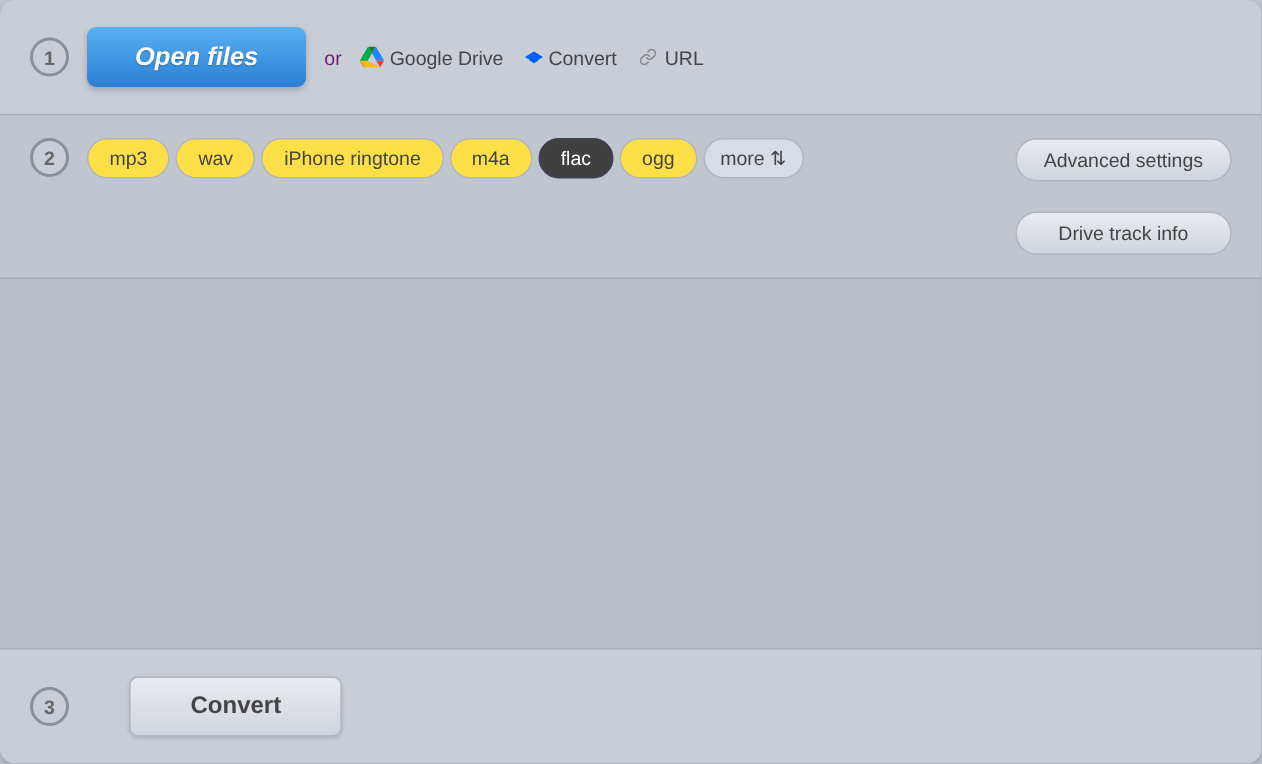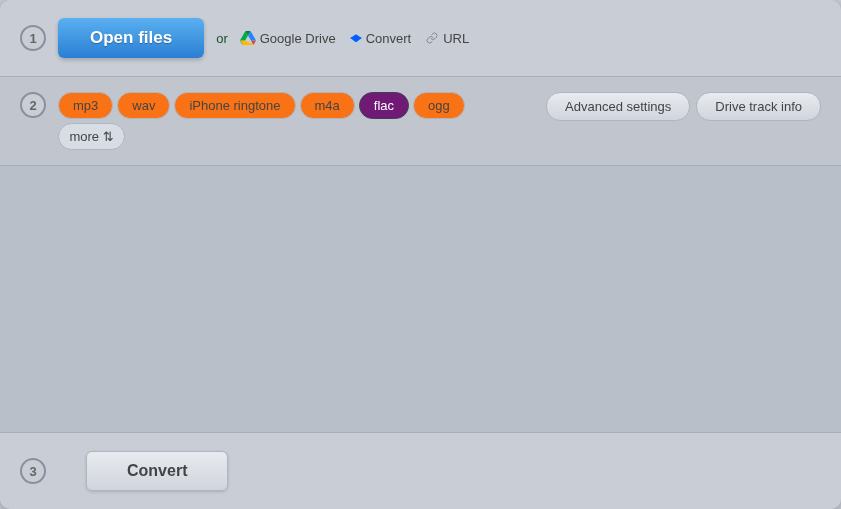--- a/index.html
+++ b/index.html
@@ -55,24 +55,25 @@
       background: linear-gradient(to bottom, #5ab0f0, #2a7fd4);
       color: white;
       border: none;
       border-radius: 6px;
       padding: 10px 32px;
       font-size: 17px;
       font-weight: bold;
       cursor: pointer;
       text-shadow: 0 1px 1px rgba(0,0,0,0.3);
       box-shadow: 0 2px 4px rgba(0,0,0,0.2);
+      font-style: italic;
     }
 
     .or-text {
-      color: #14532d;
+      color: #701a75;
       font-size: 13px;
     }
 
     .cloud-links {
       display: flex;
       align-items: center;
       gap: 14px;
     }
 
     .cloud-link {
@@ -98,53 +99,53 @@
 
     .format-tabs {
       display: flex;
       align-items: center;
       gap: 4px;
       flex-wrap: wrap;
       flex: 1;
     }
 
     .format-tab {
-      background: #f97316;
+      background: #fde047;
       border: 1px solid #b0b5be;
       border-radius: 14px;
       padding: 5px 14px;
       font-size: 13px;
       color: #444;
       cursor: pointer;
       white-space: nowrap;
     }
 
     .format-tab.active {
-      background: #701a75;
+      background: #404040;
       color: #fff;
       border-color: #3a4250;
     }
 
     .more-select {
       background: #d8dce4;
       border: 1px solid #b0b5be;
       border-radius: 14px;
       padding: 5px 10px;
       font-size: 13px;
       color: #444;
       cursor: pointer;
       appearance: none;
       text-align: center;
       -webkit-appearance: none;
     }
 
     .section-2-right {
       display: flex;
-      flex-direction: row;
-      gap: 6px;
+      flex-direction: column;
+      gap: 20px;
       flex-shrink: 0;
     }
 
     .settings-btn {
       background: linear-gradient(to bottom, #e8ecf0, #d0d4dc);
       border: 1px solid #b0b5be;
       border-radius: 14px;
       padding: 6px 18px;
       font-size: 13px;
       color: #444;

